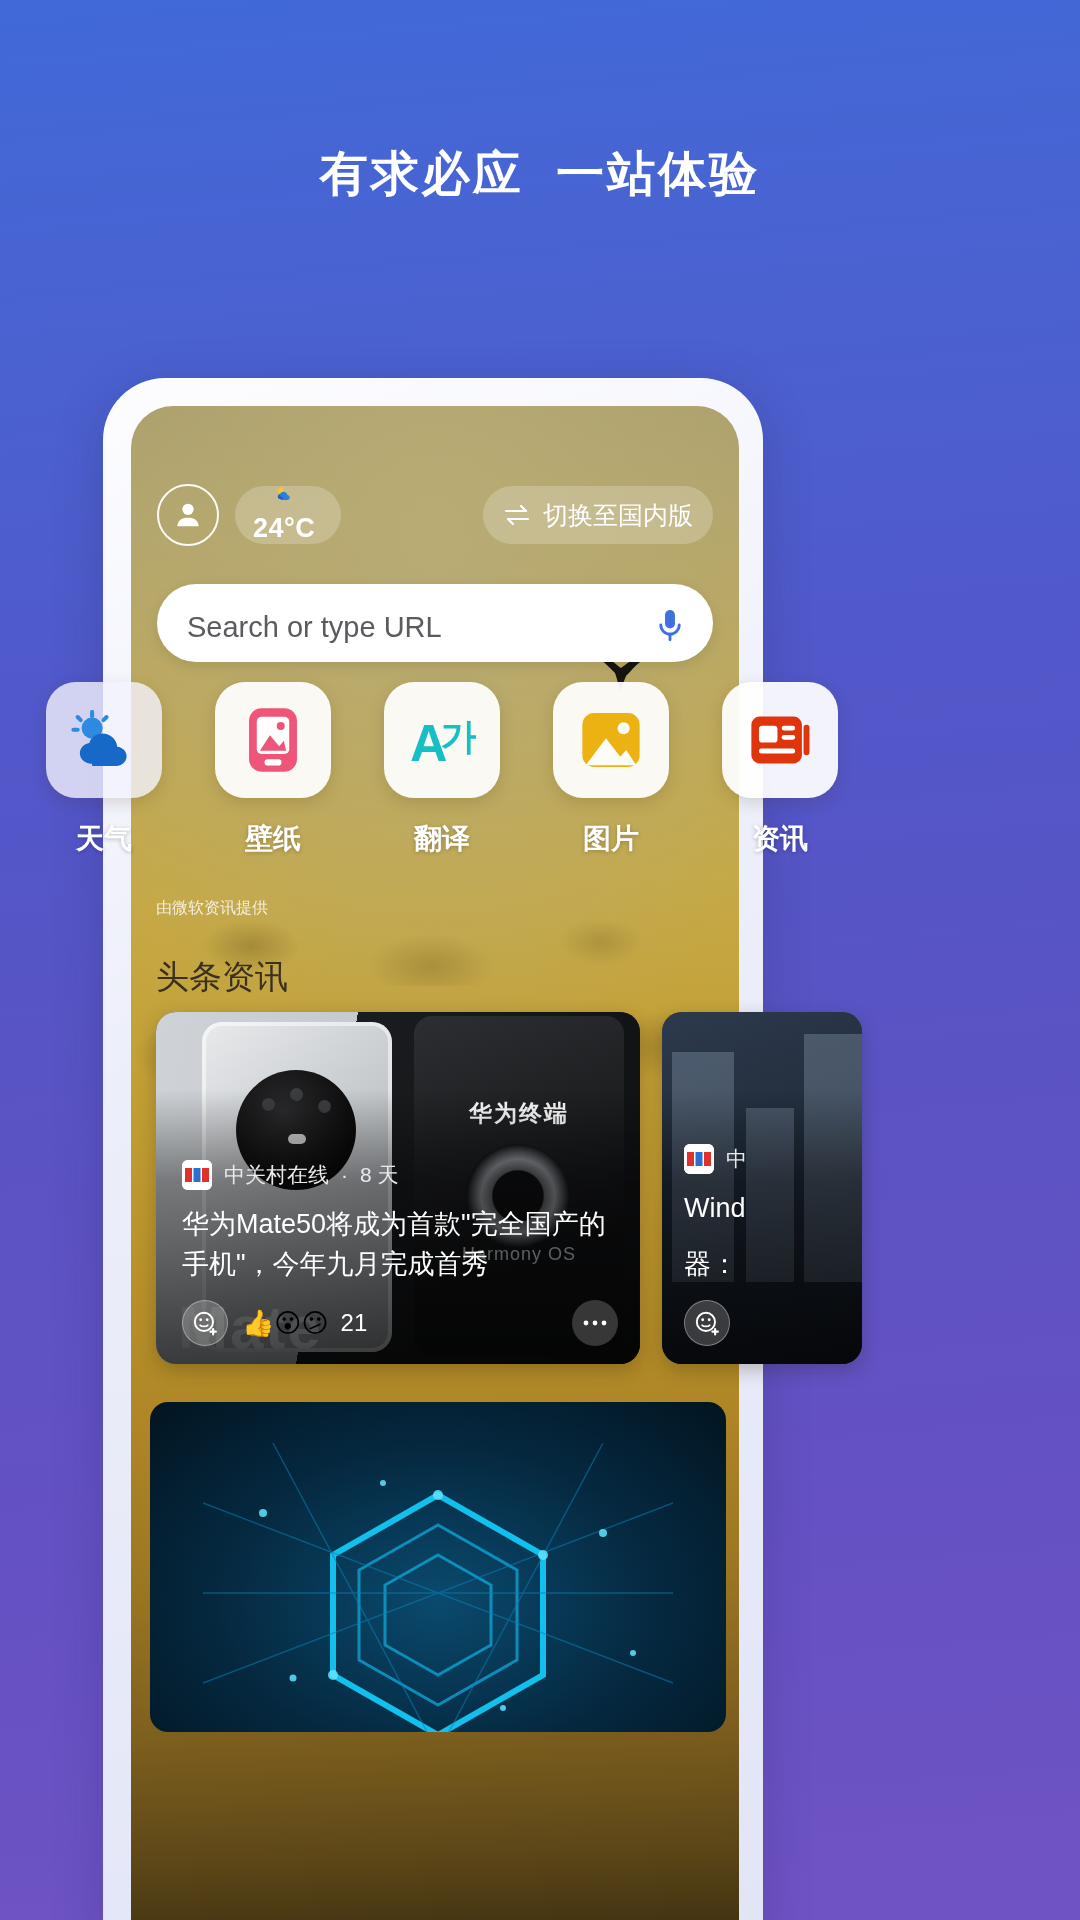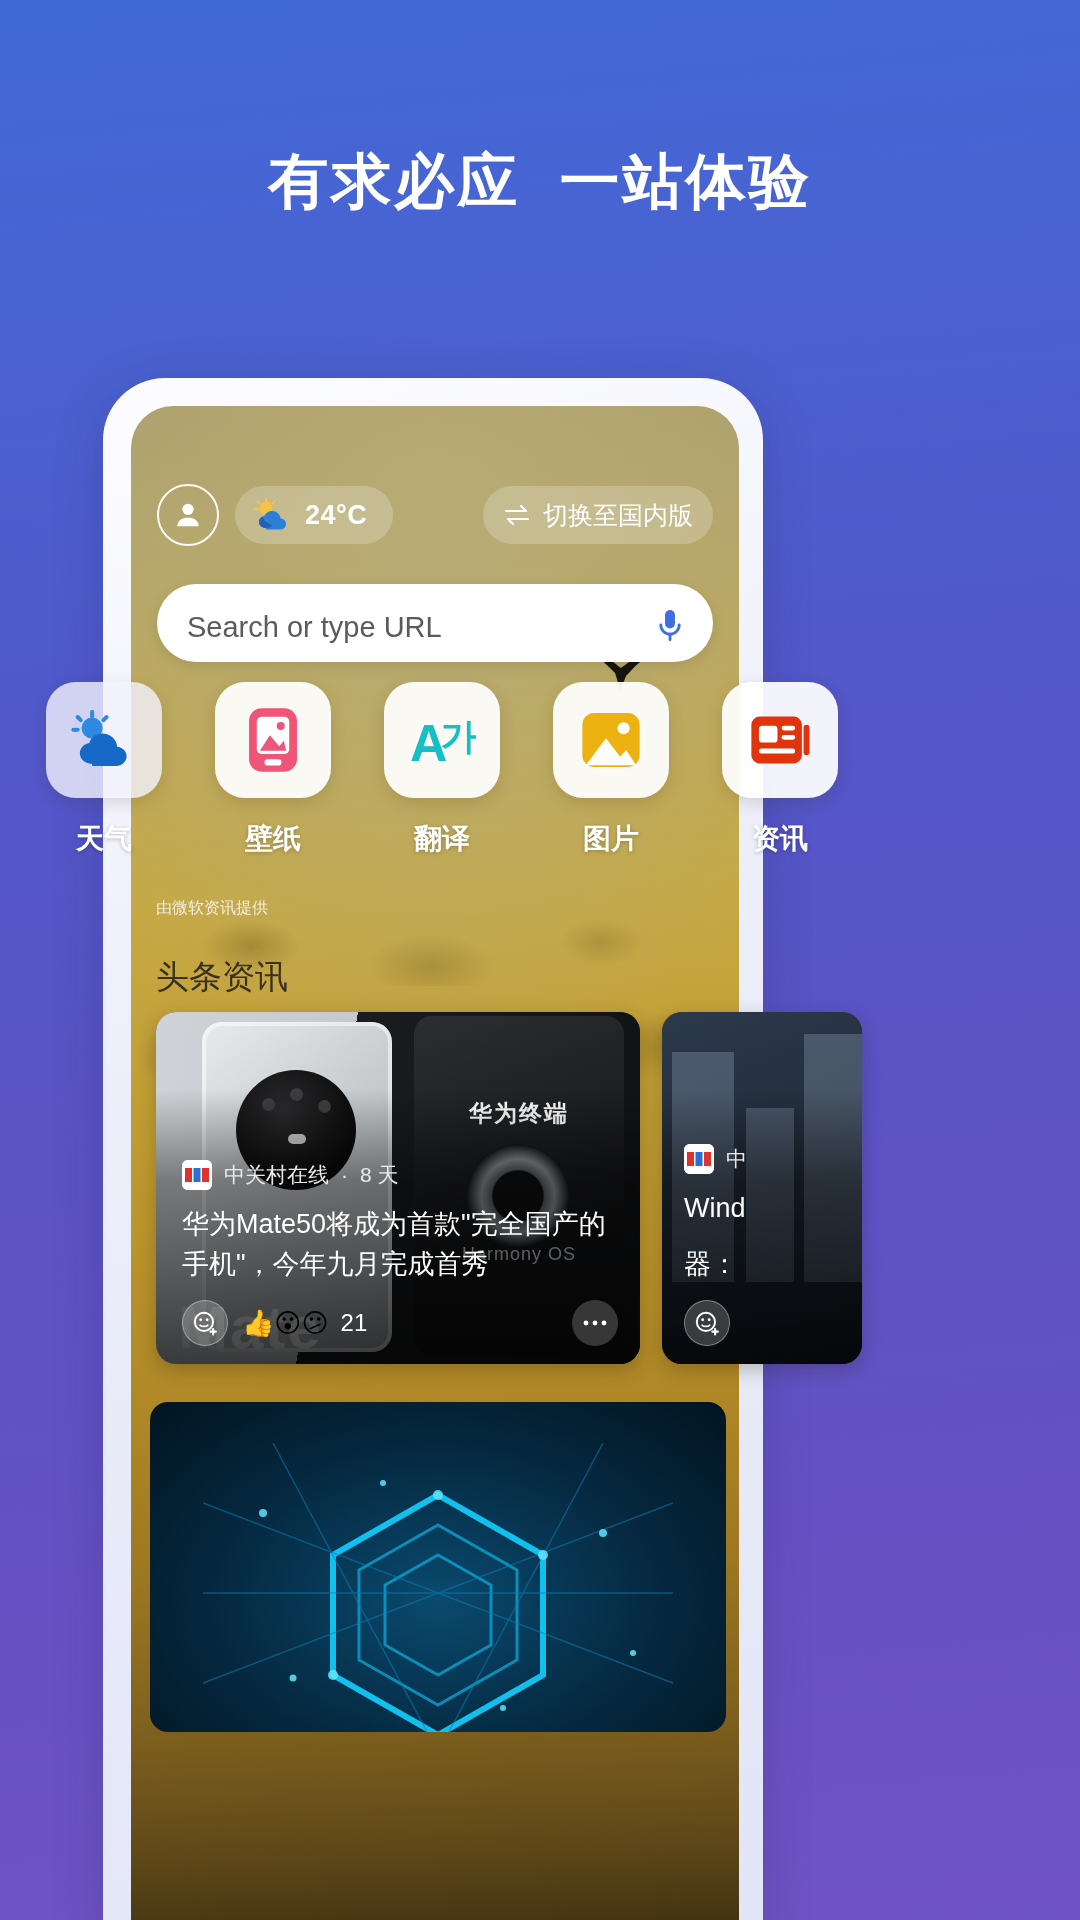--- a/index.html
+++ b/index.html
@@ -12,21 +12,21 @@
     background: linear-gradient(175deg, #4169d8 0%, #4a62d0 18%, #5257c9 38%, #5b53c4 58%, #6551c3 78%, #6f53c4 100%);
     position: relative;
   }
 
   
   .headline {
     position: absolute;
     top: 142px; left: 0; width: 1080px;
     text-align: center;
     color: #ffffff;
-    font-size: 60px;
+    font-size: 48px;
     font-weight: bold;
     letter-spacing: 3px;
     white-space: pre;
   }
 
   
   .phone-frame {
     position: absolute;
     left: 103px; top: 378px;
     width: 660px; height: 1560px;
@@ -89,20 +89,21 @@
     display: flex; align-items: center; justify-content: center;
     flex: none;
   }
   .weather-pill {
     margin-left: 16px;
     height: 58px; border-radius: 29px;
     background: rgba(255,255,255,0.22);
     display: flex; align-items: center;
     padding: 0 26px 0 18px;
     gap: 12px;
+    flex-direction: column;
   }
   .weather-temp {
     color: #ffffff; font-size: 27px; font-weight: bold;
     letter-spacing: .5px;
   }
   .switch-pill {
     position: absolute; right: 0; top: 2px;
     height: 58px; border-radius: 29px;
     background: rgba(255,255,255,0.22);
     display: flex; align-items: center;

